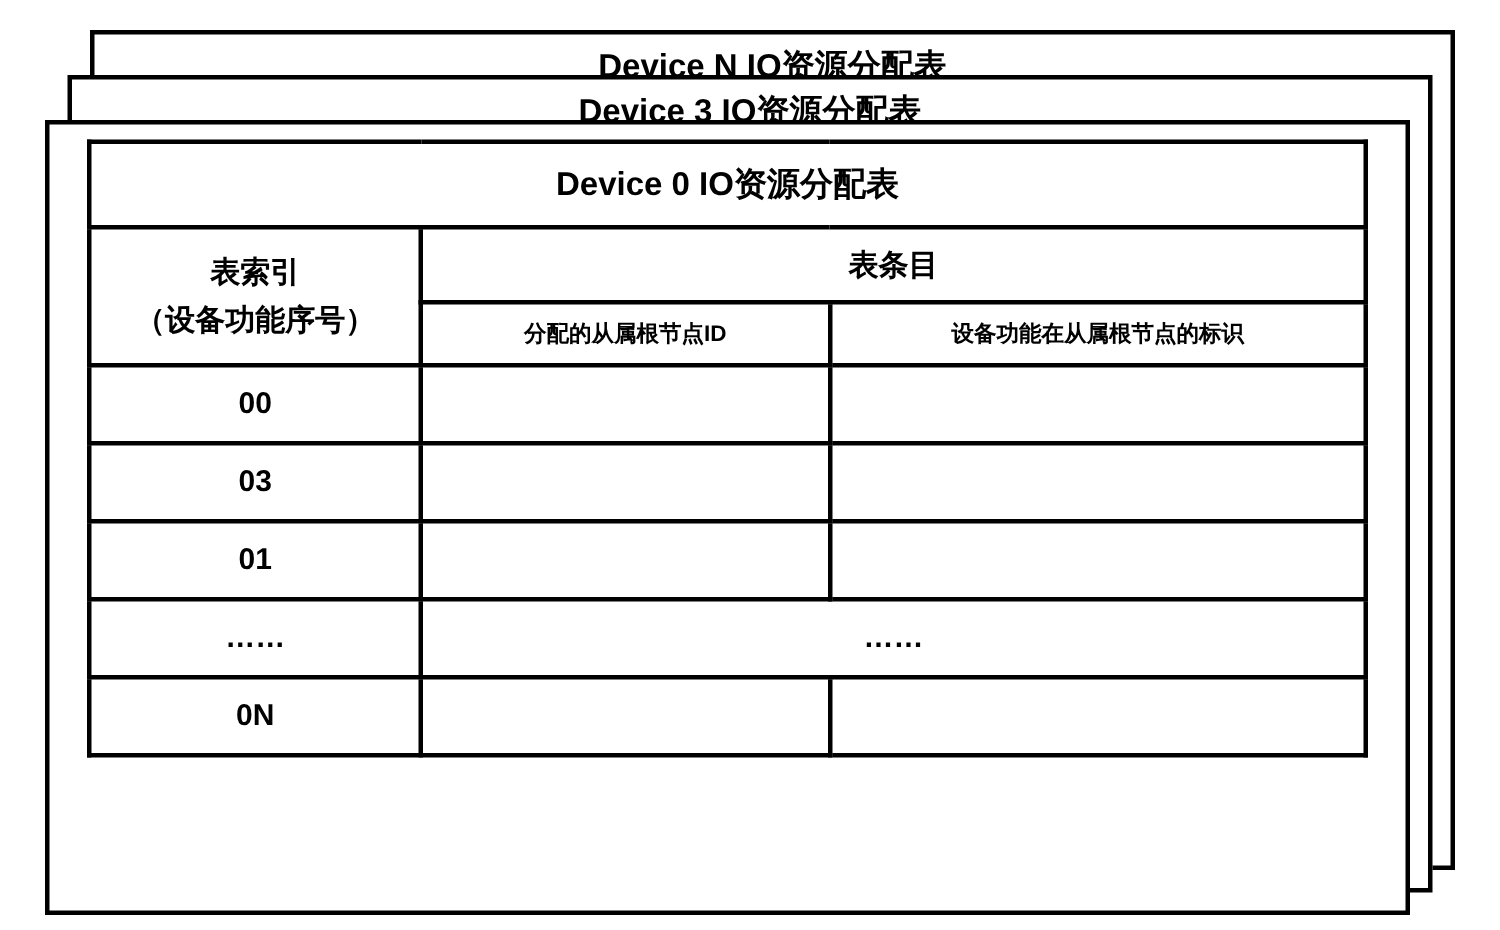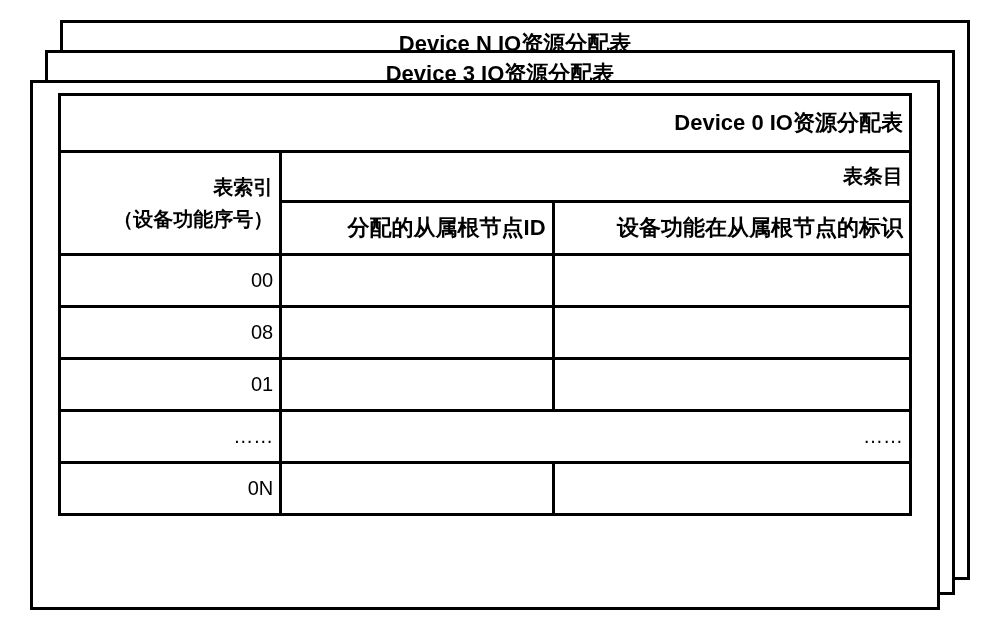--- a/index.html
+++ b/index.html
@@ -66,21 +66,21 @@
     }
     
     table {
       width: 100%;
       border-collapse: collapse;
       table-layout: fixed;
     }
     
     th, td {
       border: 3px solid #000;
-      text-align: right;
+      text-align: center;
       vertical-align: middle;
       font-size: 20px;
       padding: 10px 6px;
       font-family: Arial, "SimSun", sans-serif;
     }
     
     .title-row th {
       font-weight: bold;
       font-size: 22px;
       padding: 12px 6px;
@@ -93,29 +93,29 @@
     .entry-col1 {
       width: 32%;
     }
     
     .entry-col2 {
       width: 42%;
     }
     
     .data-cell {
       height: 52px;
-      font-weight: normal;
+      font-weight: bold;
     }
     
     .header-multiline {
       line-height: 1.6;
     }
     
     .subheader {
-      font-size: 22px;
+      font-size: 15px;
     }
   </style>
 </head>
 <body>
 
 <div class="card-stack">
 
   <div class="card card-n">
     <div class="card-header">Device N IO资源分配表</div>
   </div>
@@ -146,21 +146,21 @@
         <tr>
           <th class="subheader">分配的从属根节点ID</th>
           <th class="subheader">设备功能在从属根节点的标识</th>
         </tr>
         <tr>
           <td class="data-cell">00</td>
           <td class="data-cell"></td>
           <td class="data-cell"></td>
         </tr>
         <tr>
-          <td class="data-cell">08</td>
+          <td class="data-cell">03</td>
           <td class="data-cell"></td>
           <td class="data-cell"></td>
         </tr>
         <tr>
           <td class="data-cell">01</td>
           <td class="data-cell"></td>
           <td class="data-cell"></td>
         </tr>
         <tr>
           <td class="data-cell">……</td>

